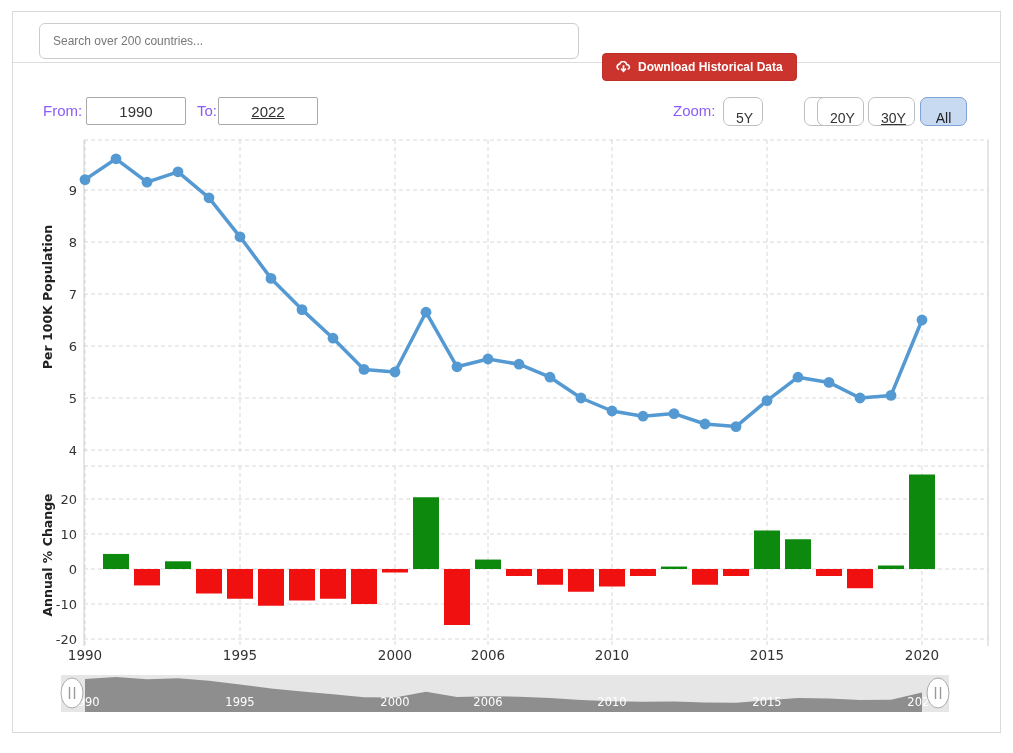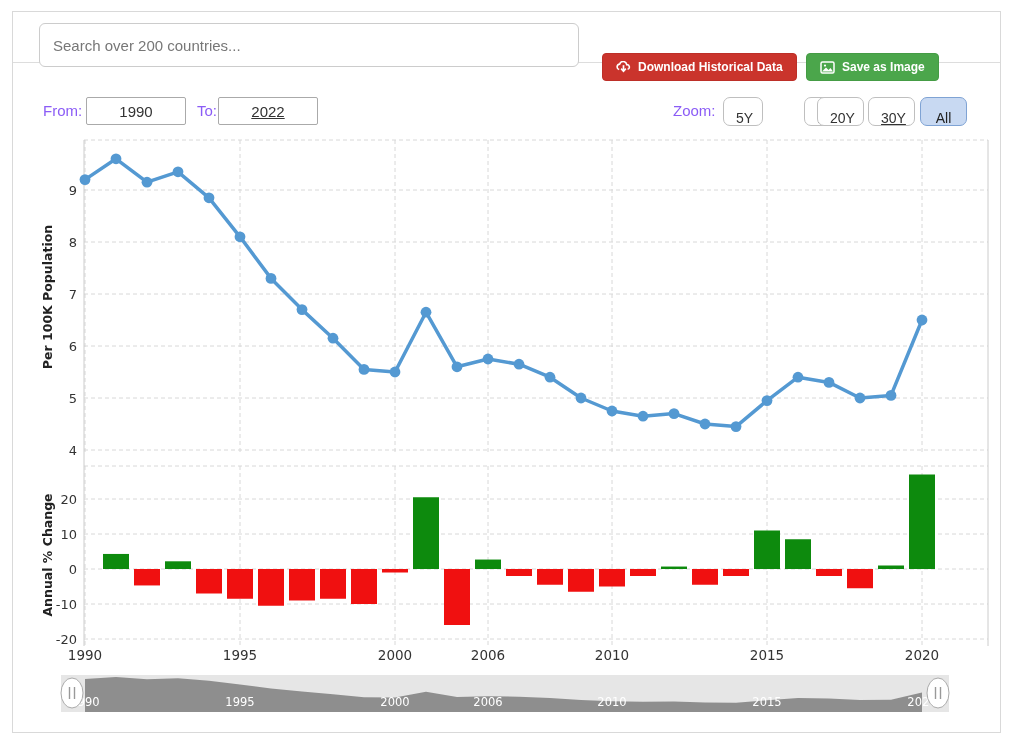--- a/index.html
+++ b/index.html
@@ -1,22 +1,22 @@
 <!DOCTYPE html>
 <html><head>
 <meta charset="utf-8">
 <style>
   html,body{margin:0;padding:0;background:#fff;width:1013px;height:753px;position:relative;
             font-family:"Liberation Sans",sans-serif;-webkit-font-smoothing:antialiased;}
   *{box-sizing:border-box;}
   .card{position:absolute;left:12px;top:11px;width:989px;height:722px;background:#fff;
         border:1px solid #d9d9d9;}
   .topbar{position:absolute;left:0;top:0;width:100%;height:51px;border-bottom:1px solid #ddd;background:#fff;}
-  .search{position:absolute;left:26px;top:11px;width:540px;height:44px;border:1px solid #ccc;
-          border-radius:6px;padding:0 13px;font-size:15px;color:#333;outline:none;
+  .search{position:absolute;left:26px;top:11px;width:540px;height:36px;border:1px solid #ccc;
+          border-radius:6px;padding:0 13px;font-size:12px;color:#333;outline:none;
           font-family:"Liberation Sans",sans-serif;}
   .search::placeholder{color:#777;}
   .btn{position:absolute;top:15px;height:28px;display:flex;align-items:center;gap:7px;
        border-radius:4px;color:#fff;font-weight:bold;font-size:12px;padding:0 13px;cursor:pointer;
        font-family:"Liberation Sans",sans-serif;border:1px solid transparent;margin-top:26px;}
   .btn-red{left:589px;background:#ca342c;border-color:#bd2f28;}
   .btn-green{left:793px;background:#4ba64b;border-color:#459c45;}
   .ctl-label{position:absolute;font-size:15px;color:#8b5cf6;line-height:28px;top:85px;}
   .year-input{position:absolute;top:85px;width:100px;height:28px;border:1px solid #aaa;border-radius:2px;
               text-align:center;font-size:15px;color:#333;font-family:"Liberation Sans",sans-serif;outline:none;background:#fff;}
@@ -35,30 +35,20 @@
     <input class="search" placeholder="Search over 200 countries..." style="">
     <div class="btn btn-red">
       <span>
         <svg class="icon-svg" width="15" height="13" viewBox="0 0 15 13">
           <path d="M3.2 8.6 A2.8 2.8 0 0 1 3.7 3.1 A3.6 3.6 0 0 1 10.7 3.6 A2.4 2.4 0 0 1 11.6 8.3" fill="none" stroke="#fff" stroke-width="1.6"></path>
           <path d="M7.5 4.2 v5" stroke="#fff" stroke-width="1.7"></path>
           <path d="M5.2 7.6 L7.5 10.3 L9.8 7.6" fill="none" stroke="#fff" stroke-width="1.7"></path>
         </svg>
       </span>
       <span>Download Historical Data</span>
-    </div>
-    <div class="btn btn-green">
-      <span>
-        <svg class="icon-svg" width="15" height="13" viewBox="0 0 15 13">
-          <rect x="1" y="1" width="13" height="11" rx="1.5" fill="none" stroke="#fff" stroke-width="1.5"></rect>
-          <circle cx="5" cy="4.6" r="1.1" fill="#fff"></circle>
-          <path d="M2 10.5 L6 6.5 L8.5 9 L10.5 7 L13 10.5 Z" fill="#fff"></path>
-        </svg>
-      </span>
-      <span>Save as Image</span>
     </div>
   </div>
 
   <span class="ctl-label" style="left:30px;">From:</span>
   <input class="year-input" style="left: 73px;" value="1990">
   <span class="ctl-label" style="left:184px;">To:</span>
   <input class="year-input" style="left: 205px; text-decoration: underline;" value="2022">
 
   <span class="ctl-label" style="left:660px;text-align:right;">Zoom:</span>
   <button class="zoom-btn" style="left:710px;width:40px;">5Y</button>

